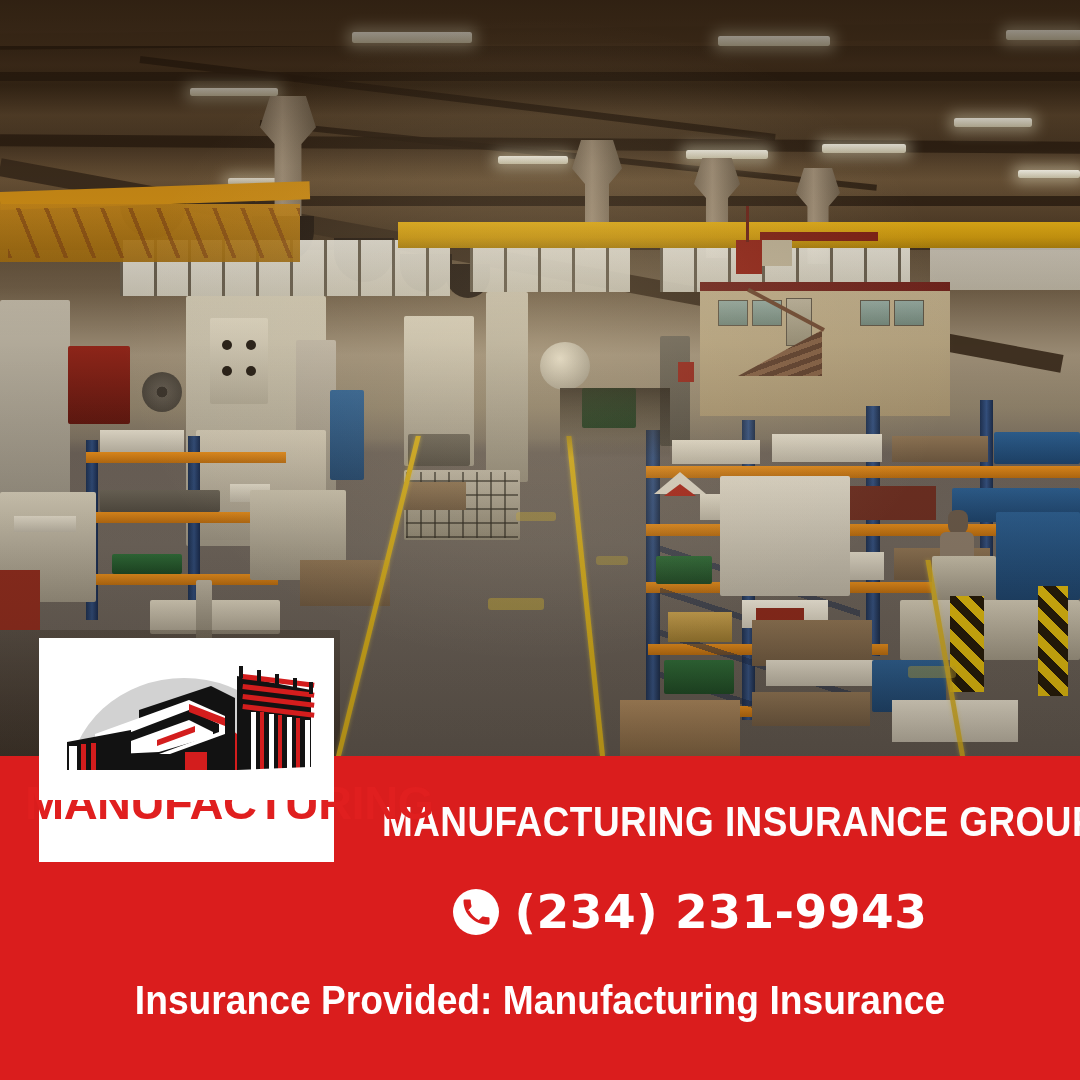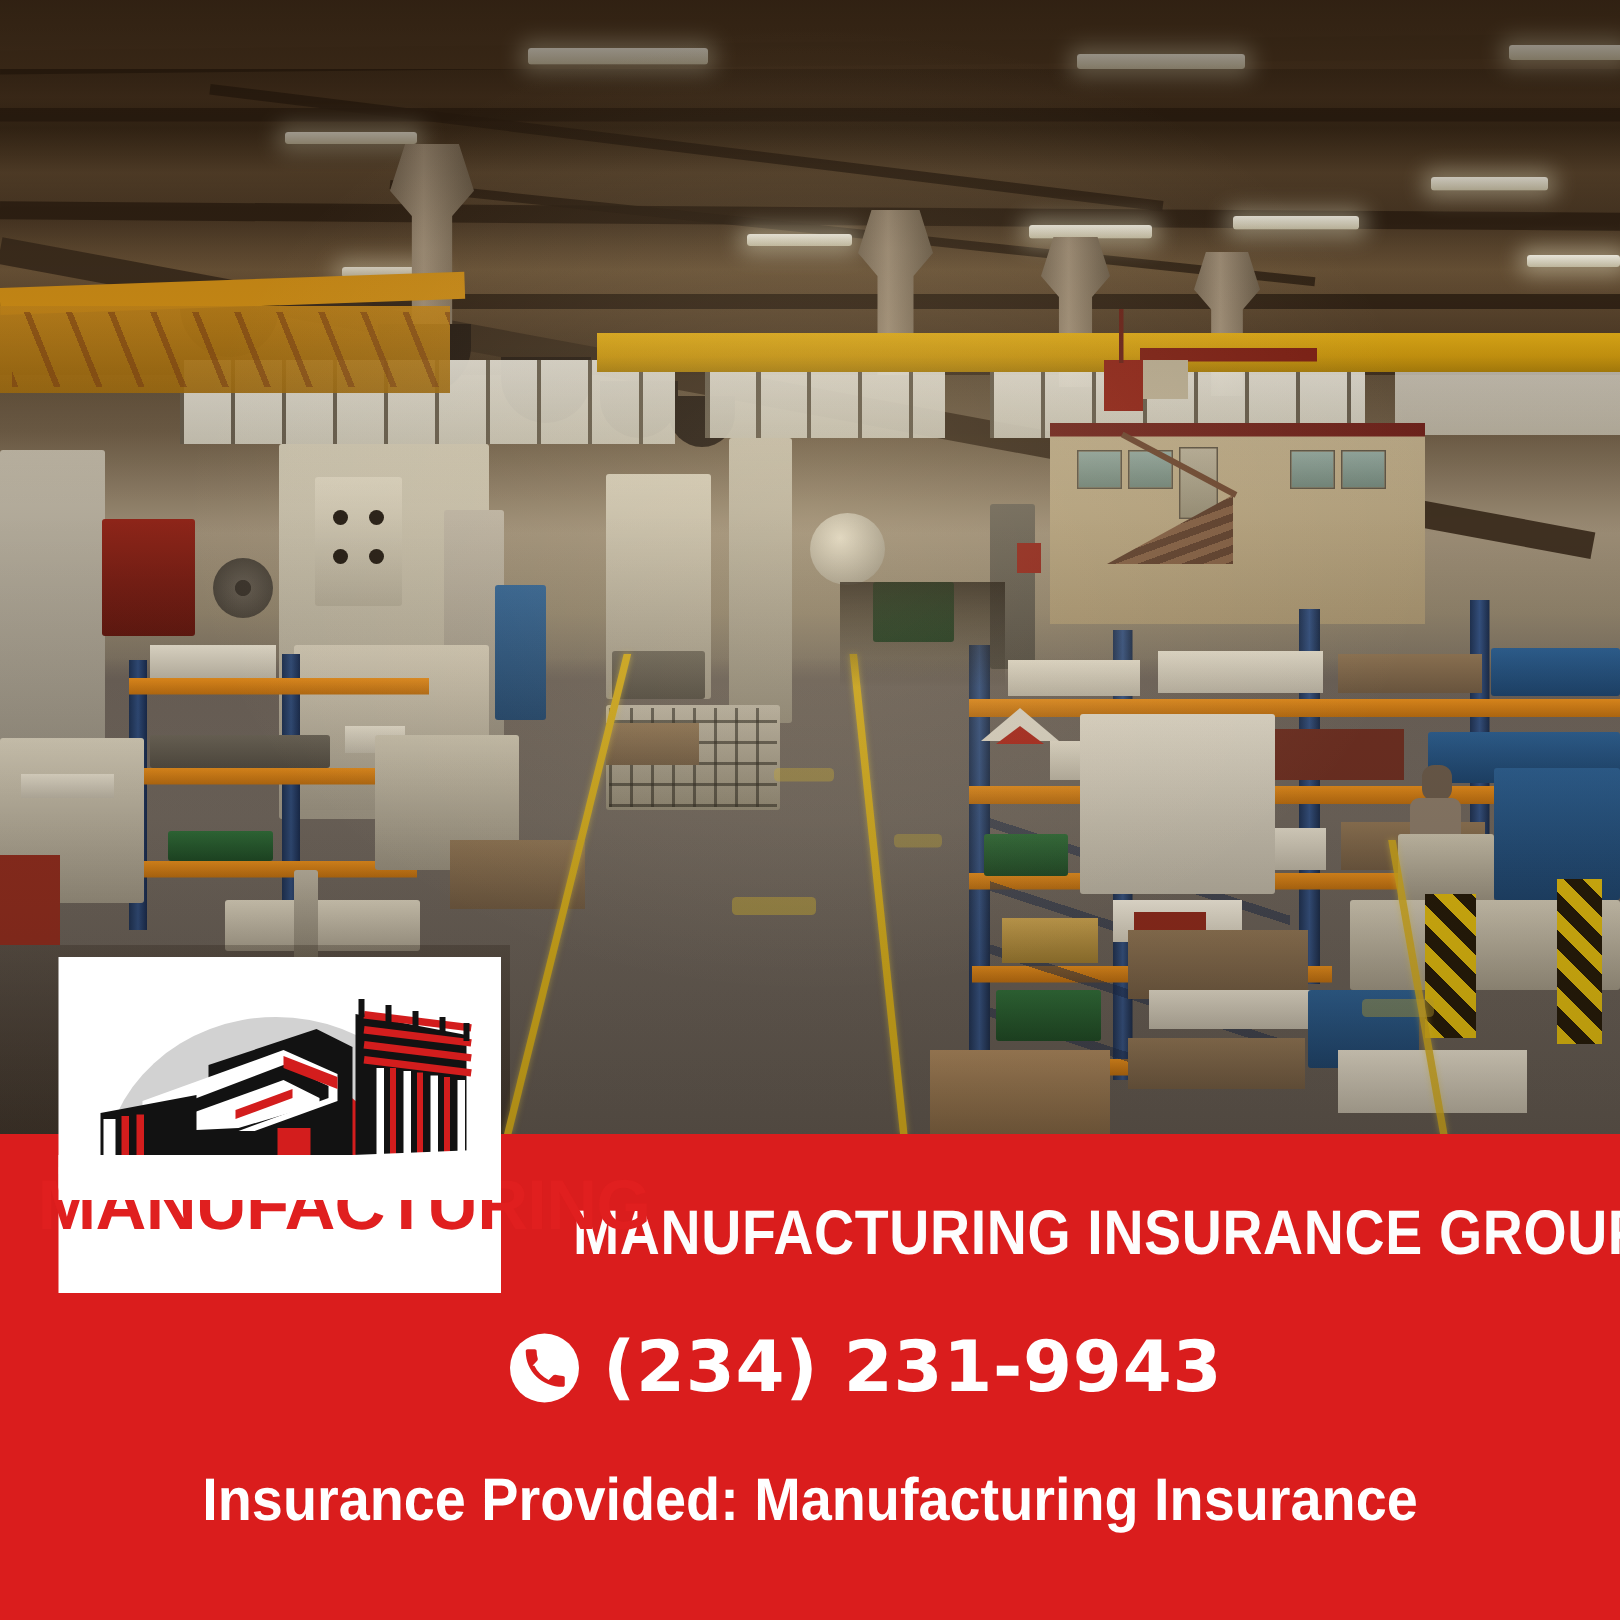--- a/index.html
+++ b/index.html
@@ -155,20 +155,21 @@
     white-space: nowrap;
   }
 
   .phone-row {
     position: absolute;
     left: 340px;
     top: 128px;
     width: 700px;
     display: flex;
     align-items: center;
+    justify-content: center;
     gap: 16px;
   }
   .phone-badge {
     width: 46px; height: 46px;
     border-radius: 50%;
     background: #ffffff;
     display: flex; align-items: center; justify-content: center;
     flex: 0 0 auto;
   }
   .phone-badge svg { display:block; }

